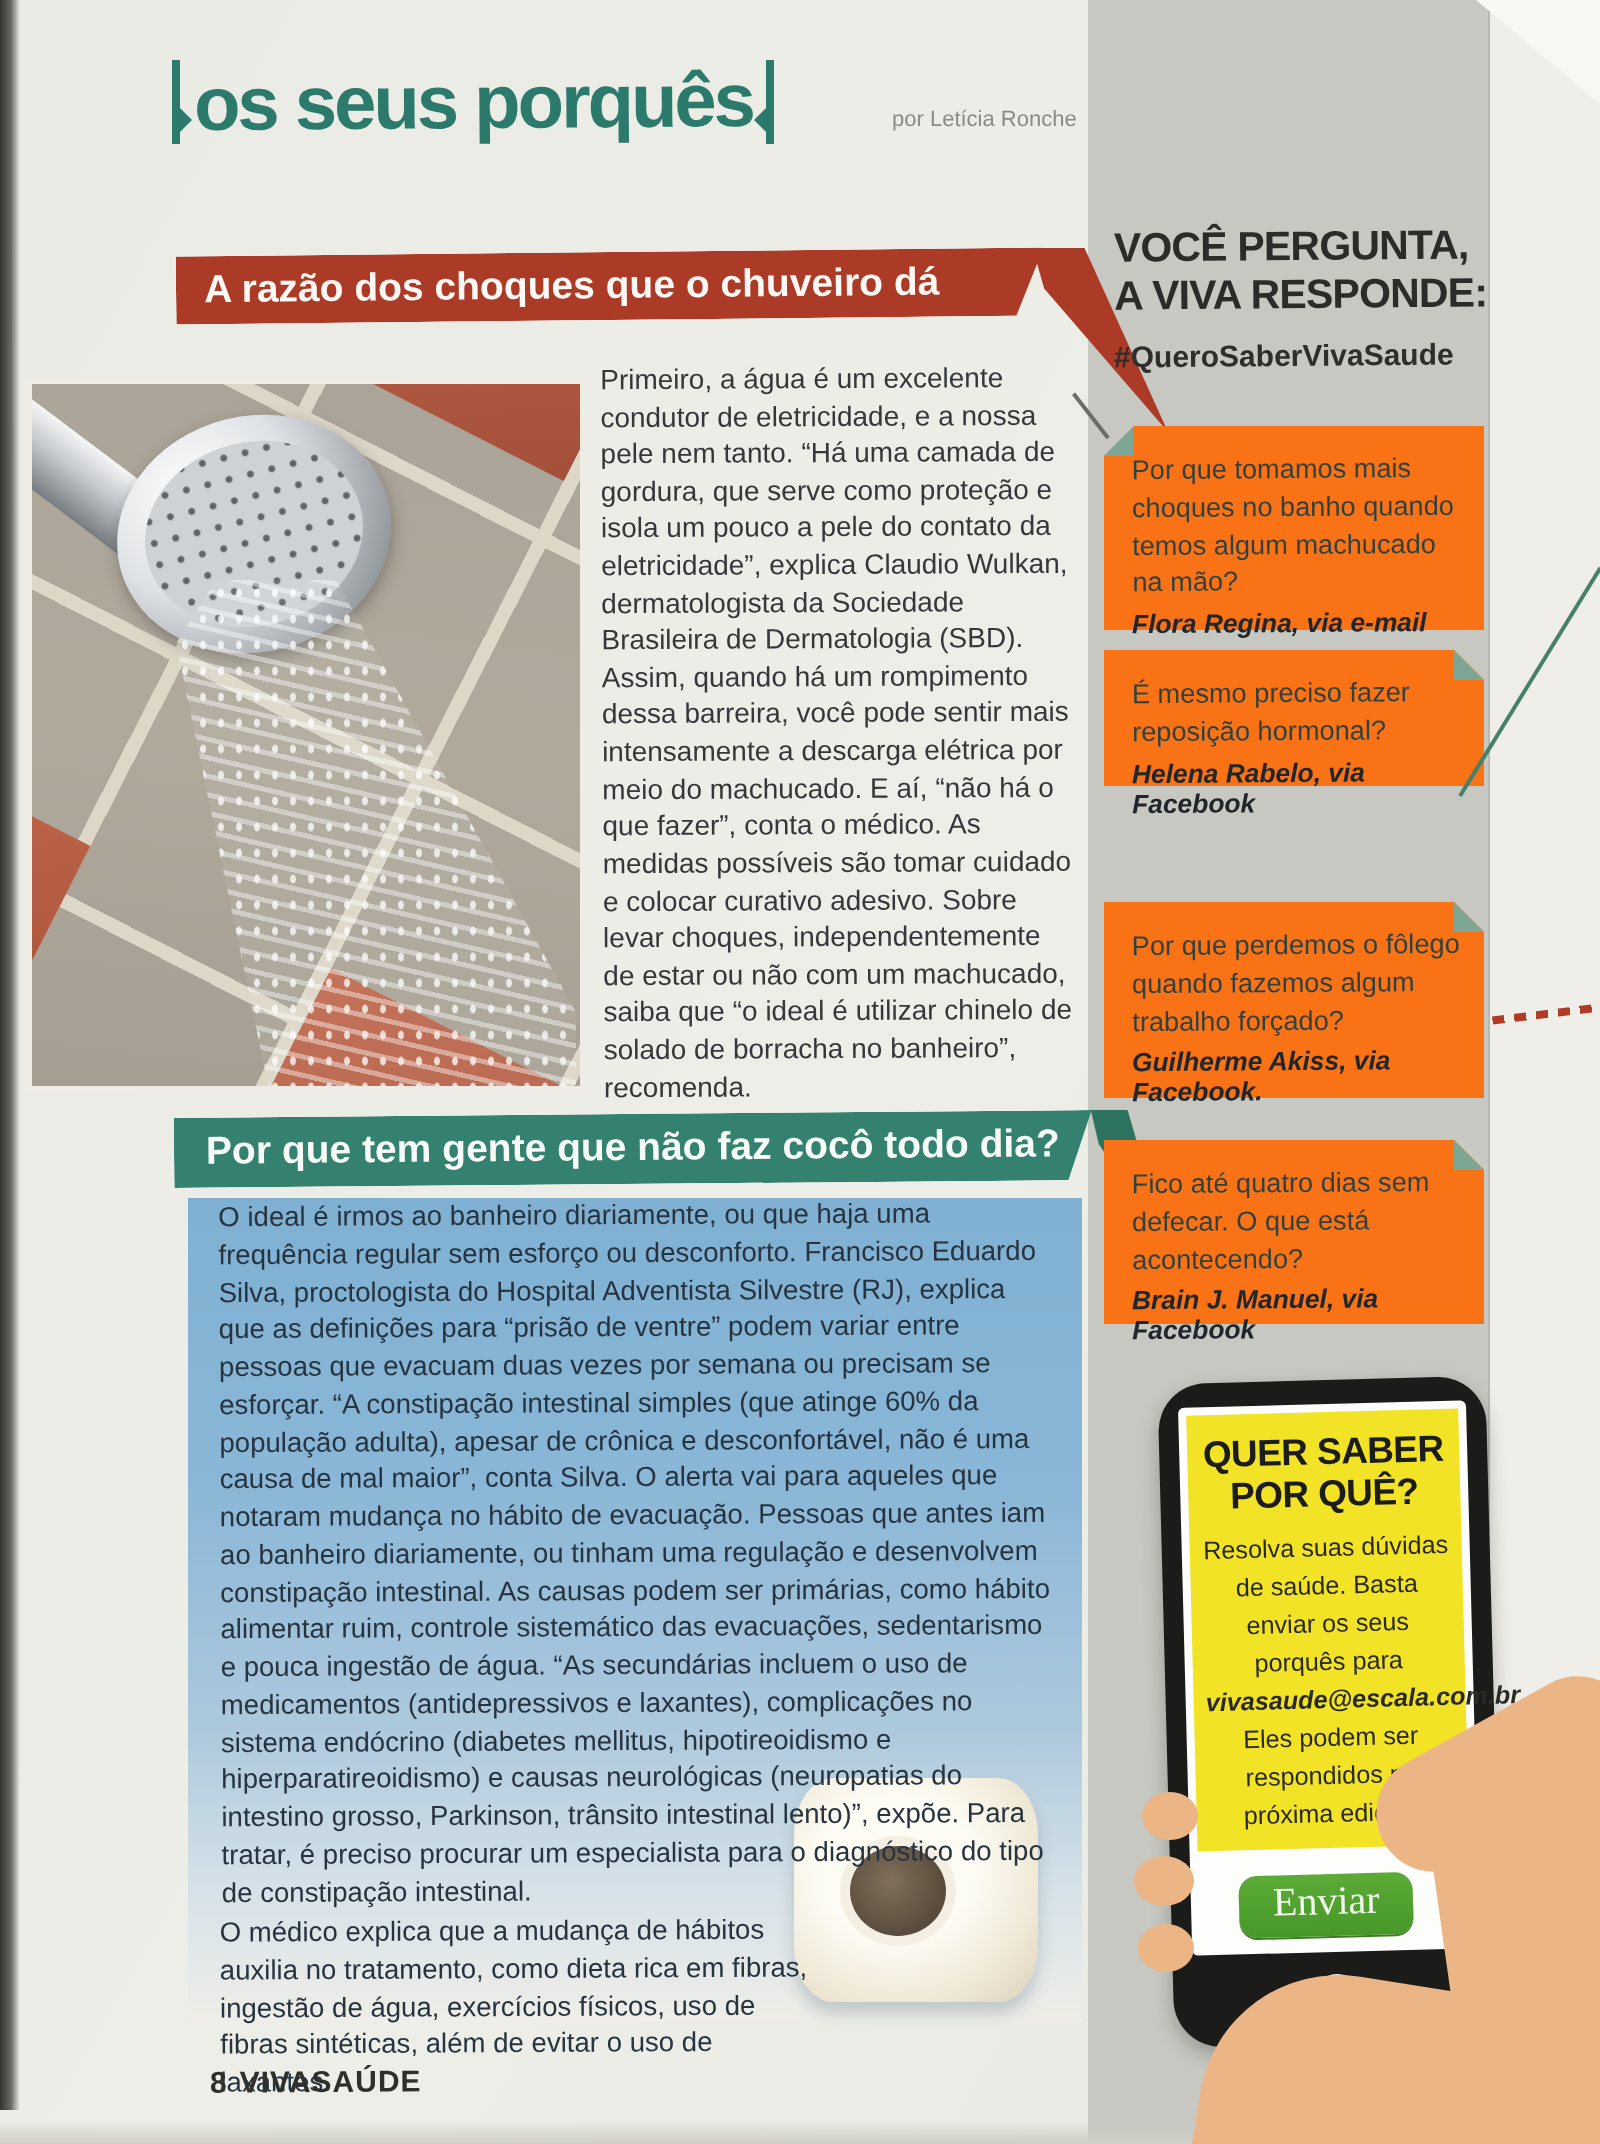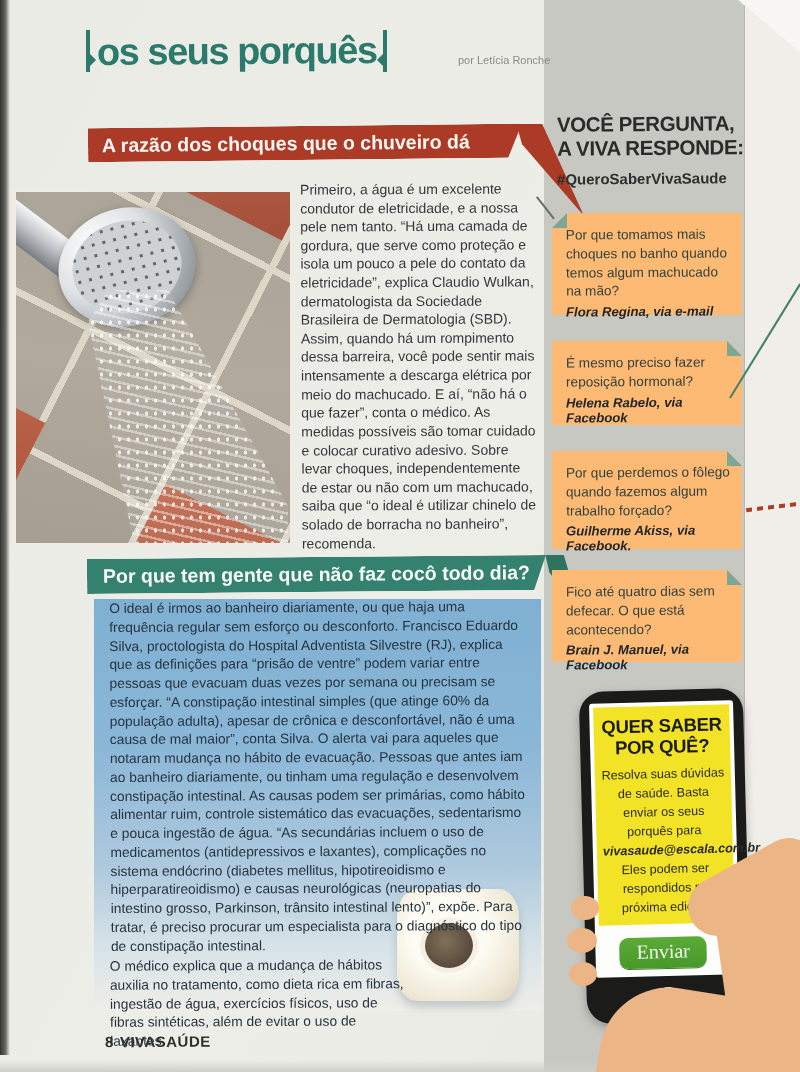--- a/index.html
+++ b/index.html
@@ -24,21 +24,21 @@
   
   .hdr{position:absolute;left:86px;top:30px;white-space:nowrap;}
   .hdr-title{display:inline-block;font-size:38px;font-weight:bold;color:#2b7a6c;
     letter-spacing:-1.5px;transform:rotate(-0.4deg);}
   .tick{display:inline-block;width:4px;height:42px;background:#2b7a6c;vertical-align:-8px;position:relative;}
   .tick.l{margin-right:7px;}
   .tick.r{margin-left:7px;}
   .tick.l::after,.tick.r::after{content:"";position:absolute;top:24px;width:0;height:0;border:6px solid transparent;}
   .tick.l::after{left:4px;border-left-color:#2b7a6c;}
   .tick.r::after{right:4px;border-right-color:#2b7a6c;}
-  .byline{position:absolute;left:372px;top:24px;font-size:11px;color:#8b8b84;}
+  .byline{position:absolute;left:360px;top:24px;font-size:11px;color:#8b8b84;}
   
   .banner-red{position:absolute;left:88px;top:126px;width:434px;height:34px;
     background:#ab3a26;transform:rotate(-0.6deg);
     clip-path:polygon(0 0,100% 0,calc(100% - 14px) 100%,0 100%);}
   .banner-red span{display:block;padding:6px 0 0 14px;font-size:19.5px;font-weight:bold;color:#fdf8f4;}
   .banner-red-tail{position:absolute;left:512px;top:124px;width:72px;height:92px;
     background:#ab3a26;clip-path:polygon(6% 0,42% 0,100% 100%,14% 22%);}
   
   .photo{position:absolute;left:13px;top:189px;width:280px;height:357px;
     background:#efece5;padding:3px;box-sizing:border-box;}
@@ -91,27 +91,27 @@
     background:radial-gradient(ellipse at 42% 40%,#fdfcf4 38%,#efe8d6 72%,#dbd1ba);
     box-shadow:0 6px 8px rgba(70,90,110,.25);}
   .roll-hole{position:absolute;left:40px;top:36px;width:48px;height:45px;border-radius:50%;
     background:radial-gradient(circle at 42% 40%,#80705a,#594b3c 70%);
     box-shadow:0 0 0 5px #f4efe2;}
   
   .sb-head{position:absolute;left:557px;top:112px;color:#2b2b29;font-weight:bold;
     font-size:20.5px;line-height:1.18;letter-spacing:-0.4px;transform:rotate(-0.5deg);}
   .sb-hash{position:absolute;left:557px;top:170px;color:#2e2e2c;font-weight:bold;font-size:15px;
     transform:rotate(-0.5deg);}
-  .qbox{position:absolute;left:552px;width:190px;background:#fdba74;box-sizing:border-box;
+  .qbox{position:absolute;left:552px;width:190px;background:#f97316;box-sizing:border-box;
     padding:13px 12px 8px 14px;color:#32413d;}
   .qbox .q{font-size:13.6px;line-height:1.38;transform:rotate(-0.4deg);}
   .qbox .a{margin-top:3px;font-size:13.2px;font-weight:bold;font-style:italic;color:#20262a;
     transform:rotate(-0.4deg);}
   .qb1{top:213px;height:102px;}
-  .qb2{top:341px;height:84px;}
+  .qb2{top:325px;height:68px;}
   .qb3{top:451px;height:98px;}
   .qb4{top:570px;height:92px;}
   .fold-r::before{content:"";position:absolute;top:0;right:0;width:15px;height:15px;
     background:#c7c8c2;clip-path:polygon(0 0,100% 0,100% 100%);}
   .fold-r::after{content:"";position:absolute;top:0;right:0;width:15px;height:15px;
     background:#7da695;clip-path:polygon(0 0,0 100%,100% 100%);}
   .fold-l::before{content:"";position:absolute;top:0;left:0;width:15px;height:15px;
     background:#c7c8c2;clip-path:polygon(0 0,100% 0,0 100%);}
   .fold-l::after{content:"";position:absolute;top:0;left:0;width:15px;height:15px;
     background:#7da695;clip-path:polygon(100% 0,0 100%,100% 100%);}

